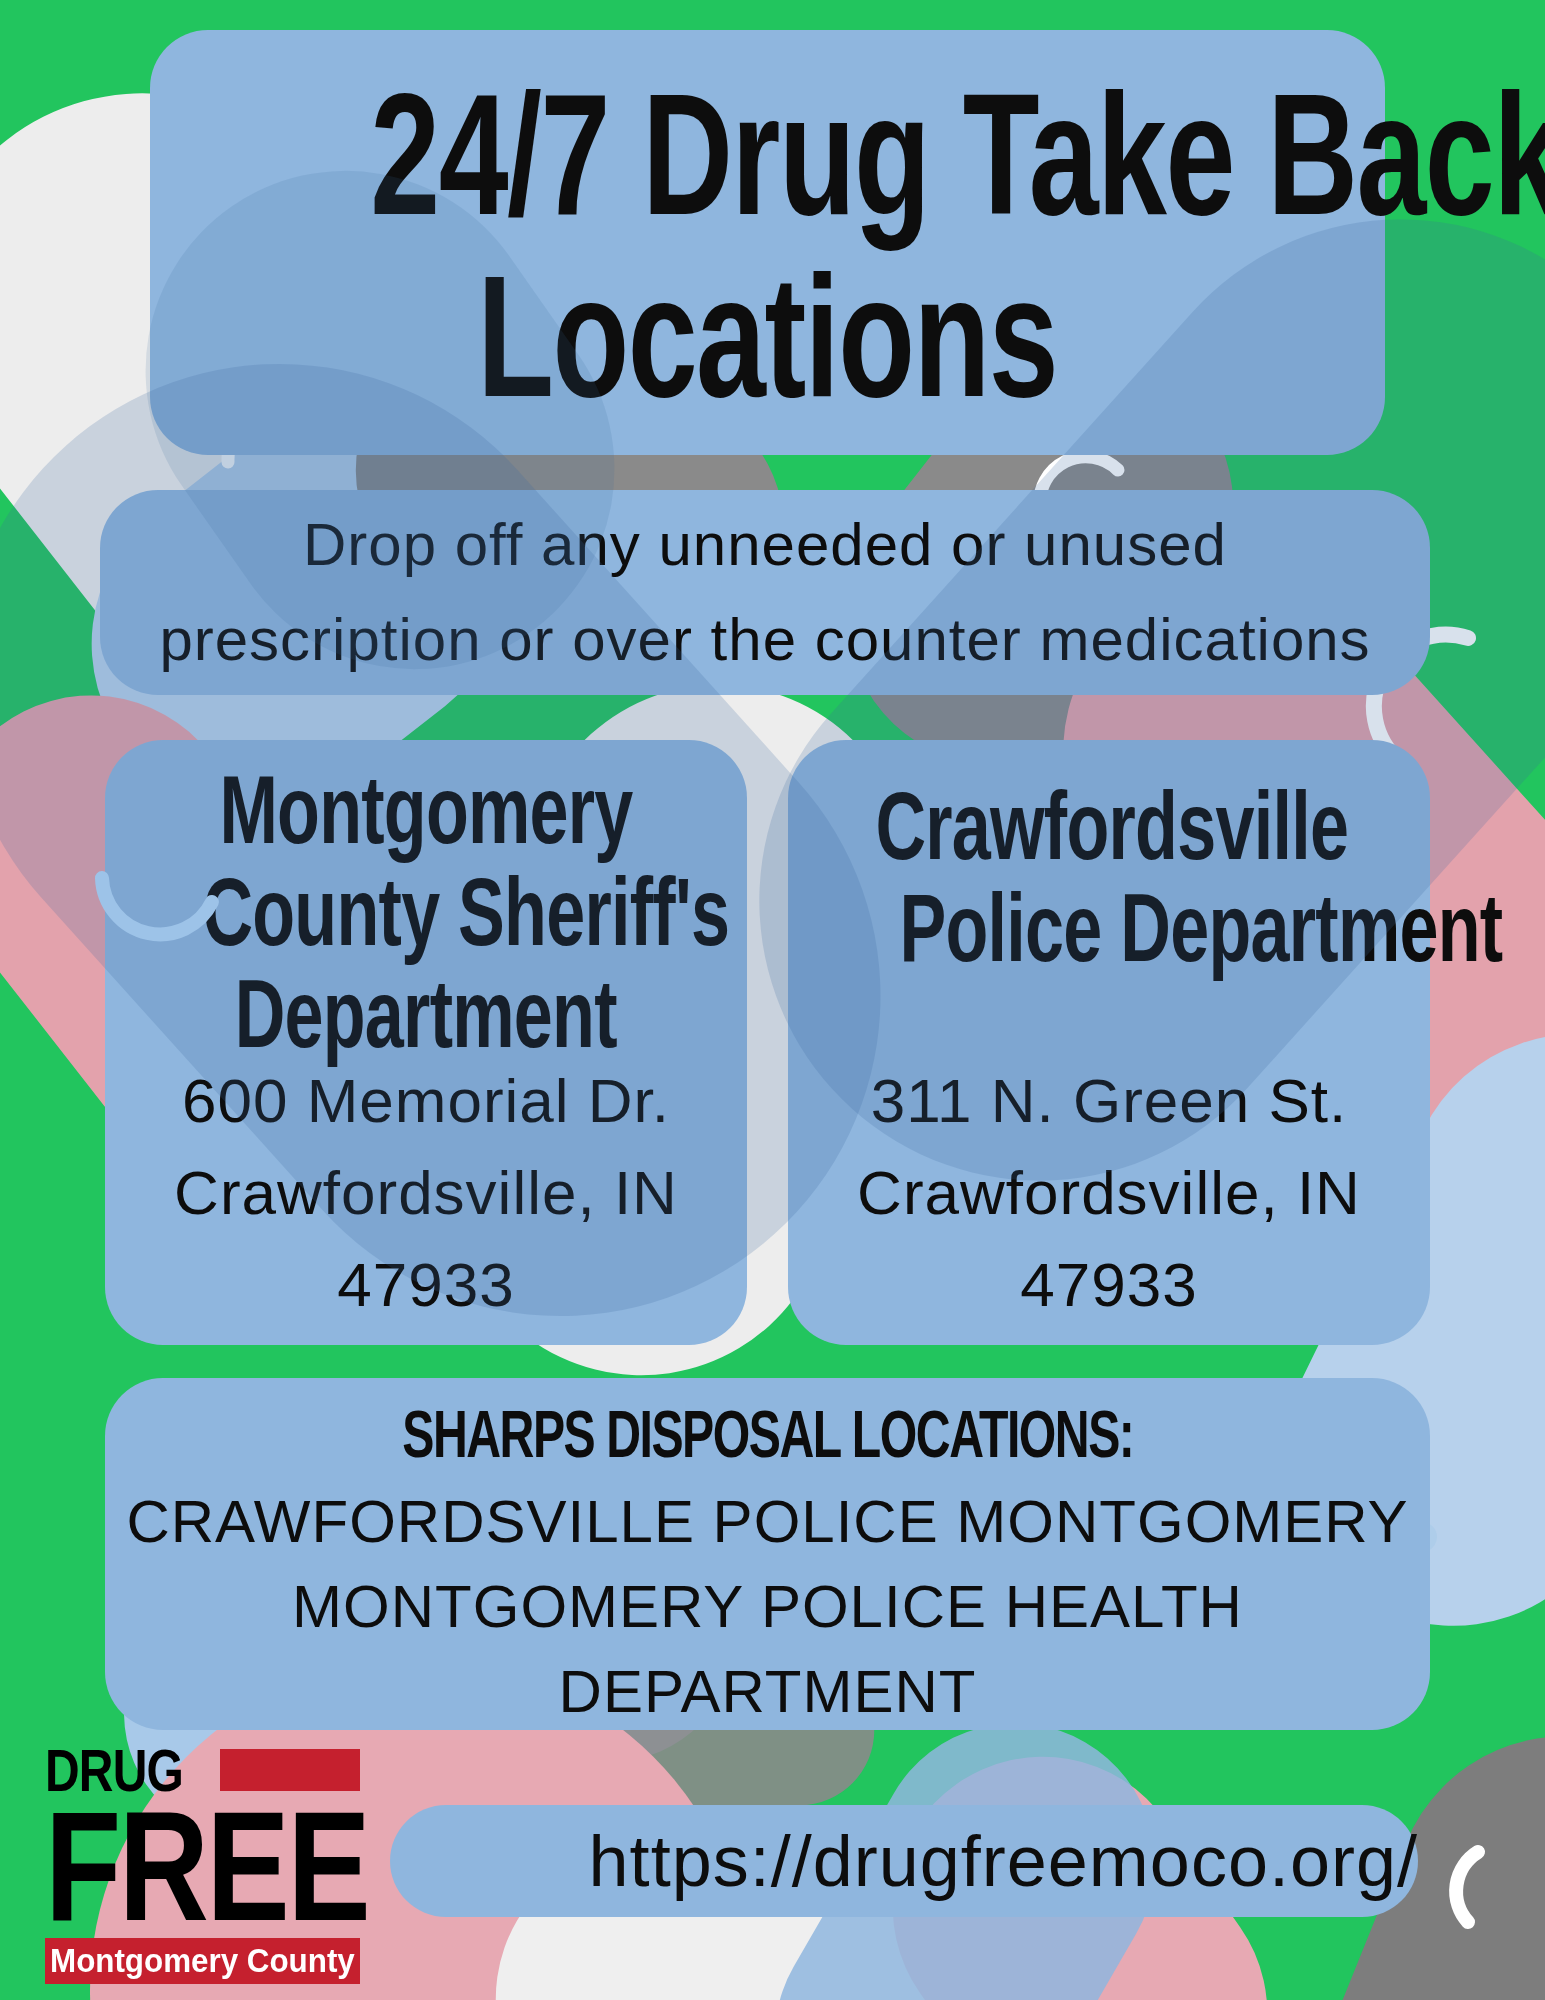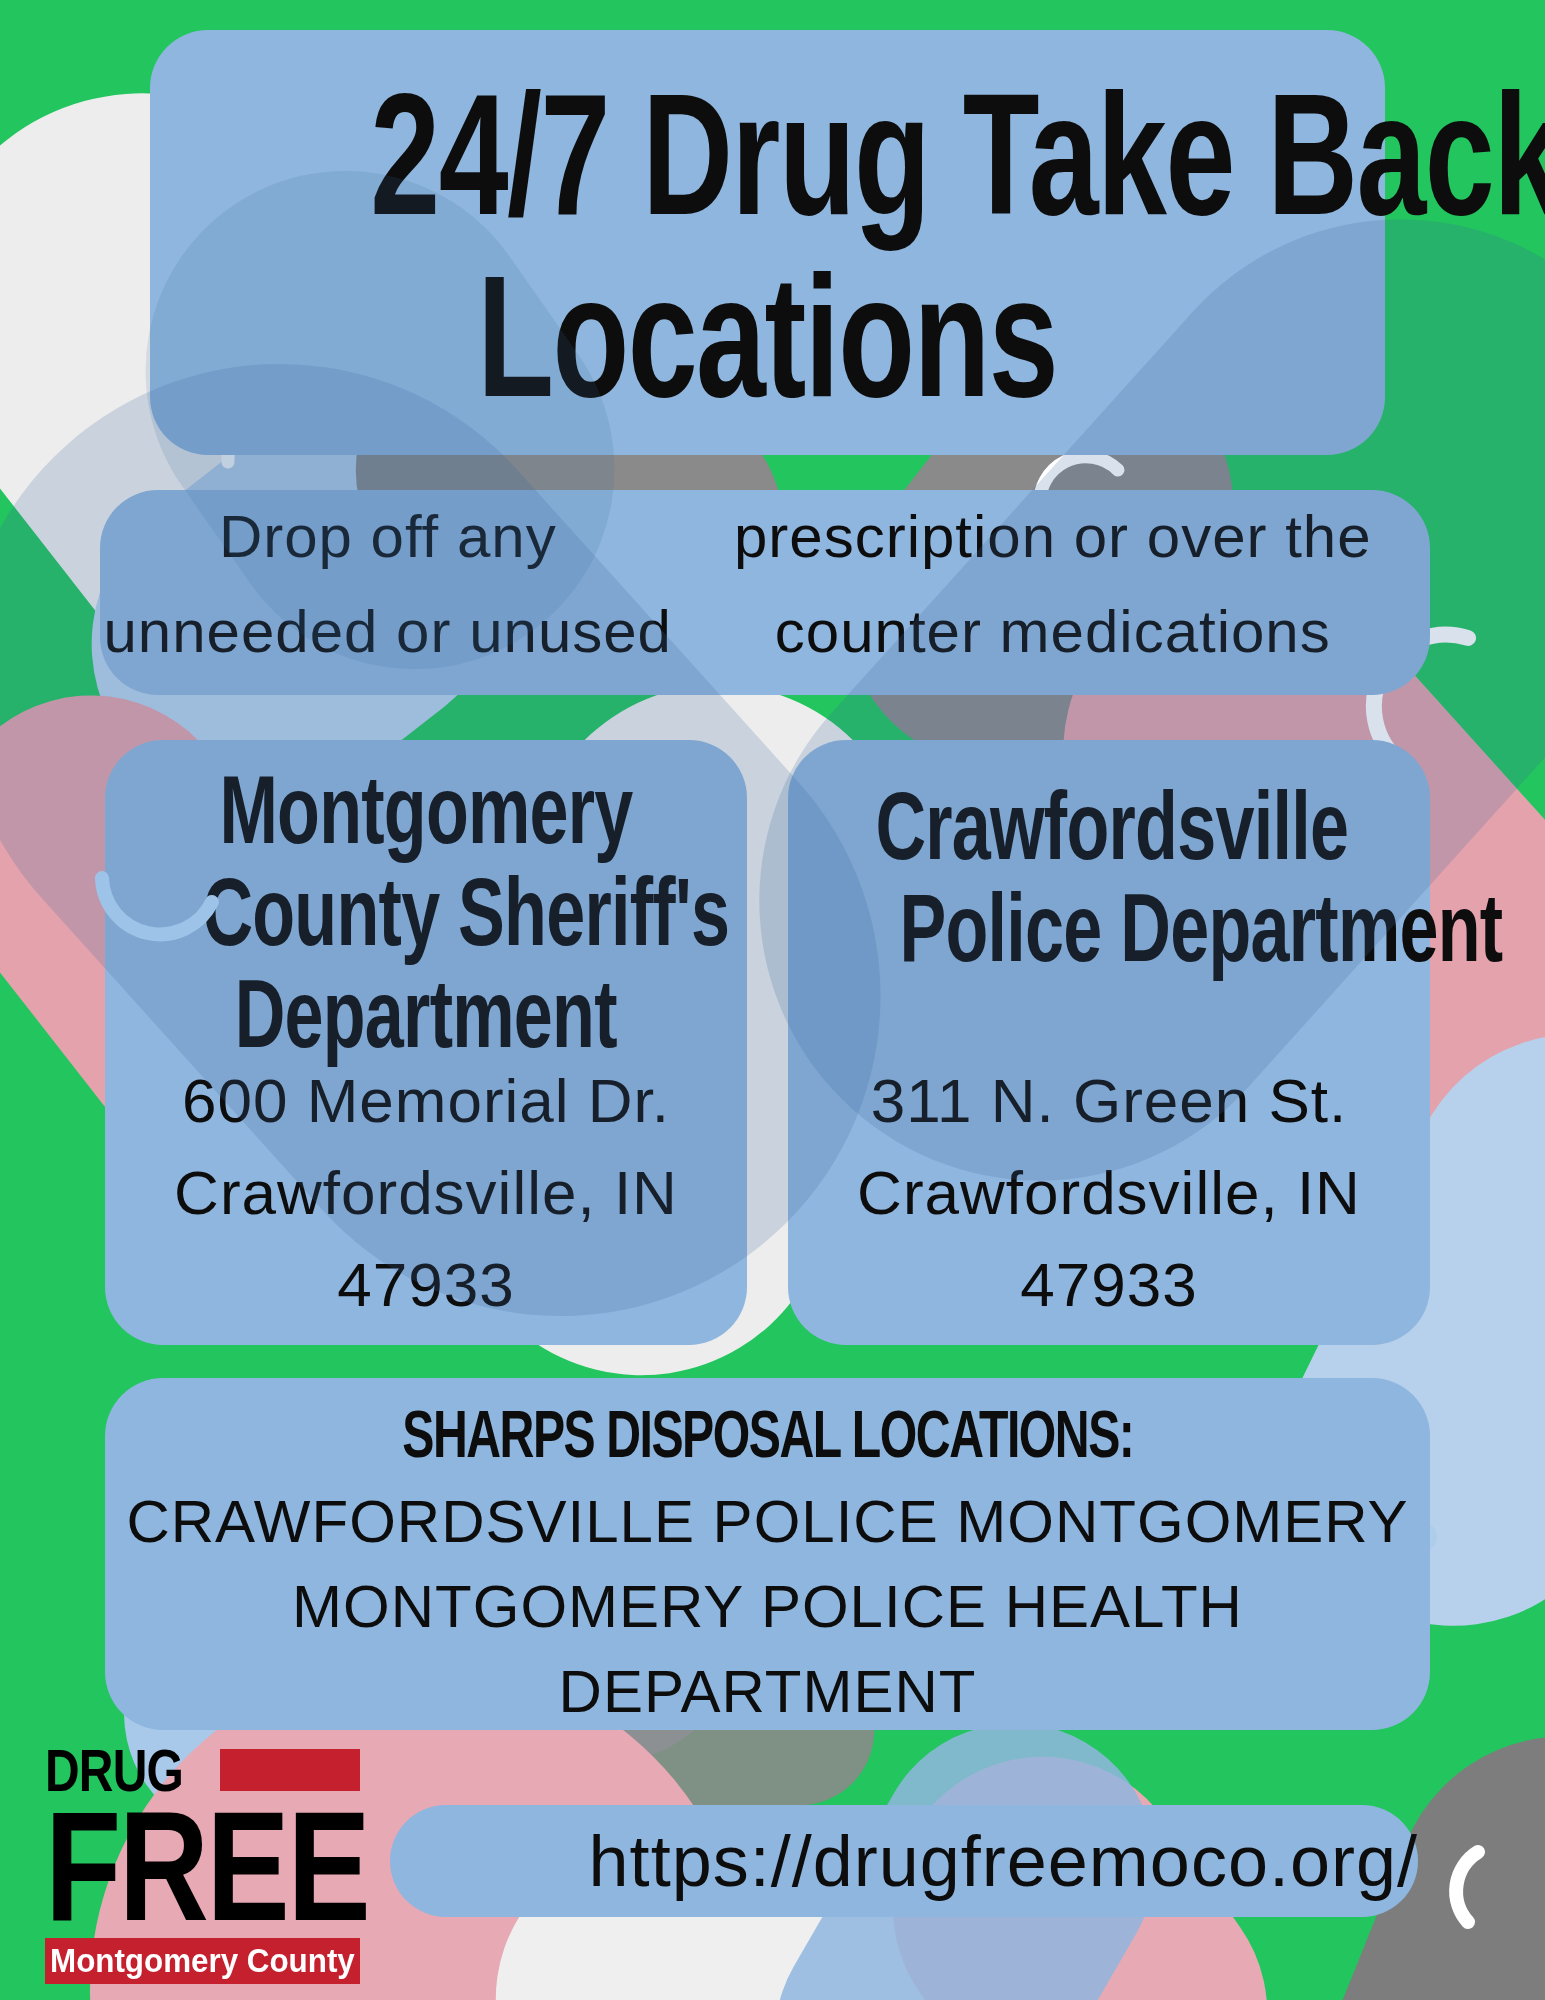--- a/index.html
+++ b/index.html
@@ -27,21 +27,21 @@
     color:var(--text-dark);text-align:center;
   }
   
   .cond{display:inline-block;transform:scaleX(.73);transform-origin:50% 50%;
         font-weight:700;white-space:nowrap;letter-spacing:-2px;color:var(--text-dark);}
   .title-box{left:150px;top:30px;width:1235px;height:425px;}
   .title-line1{margin-top:38px;font-size:172px;line-height:1.0;}
   .title-line2{margin-top:10px;font-size:172px;line-height:1.0;}
   .subtitle-box{left:100px;top:490px;width:1330px;height:205px;
     font-size:60px;line-height:1.58;letter-spacing:1px;font-weight:400;
-    display:flex;flex-direction:row;justify-content:center;}
+    display:flex;flex-direction:column;justify-content:center;}
   .loc-box{top:740px;width:642px;height:605px;}
   .loc-box.left{left:105px;}
   .loc-box.right{left:788px;}
   .loc-name{font-size:96px;line-height:1.0;}
   .loc-name .cond{letter-spacing:-1px;}
   .loc-name-block{padding-top:22px;}
   .loc-box.right .loc-name-block{padding-top:38px;}
   .loc-name div{margin-bottom:6px;}
   .loc-address{position:absolute;left:0;right:0;top:315px;
     font-size:62px;line-height:1.48;letter-spacing:1px;font-weight:400;}

